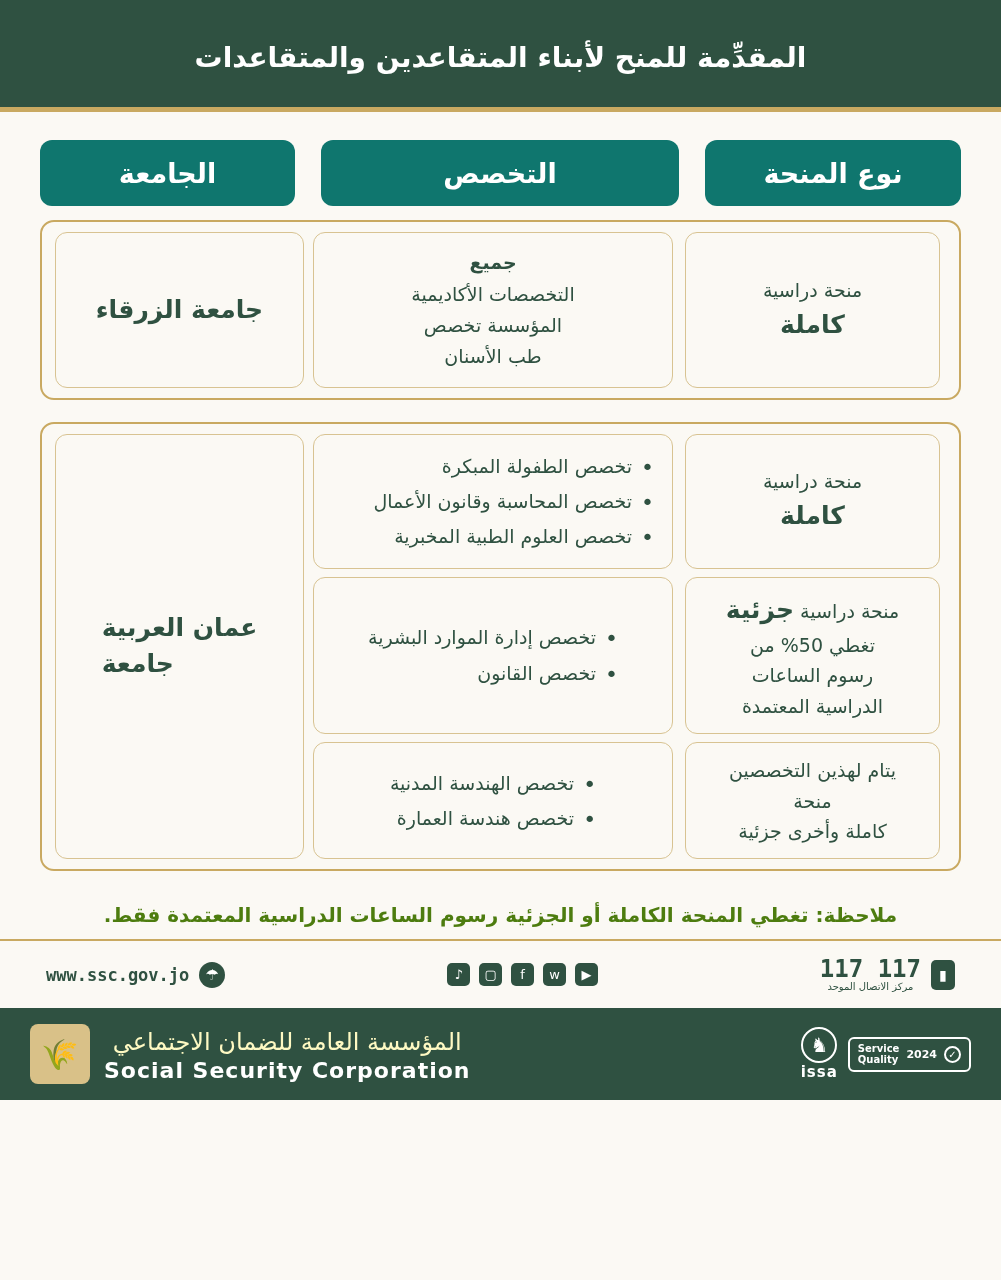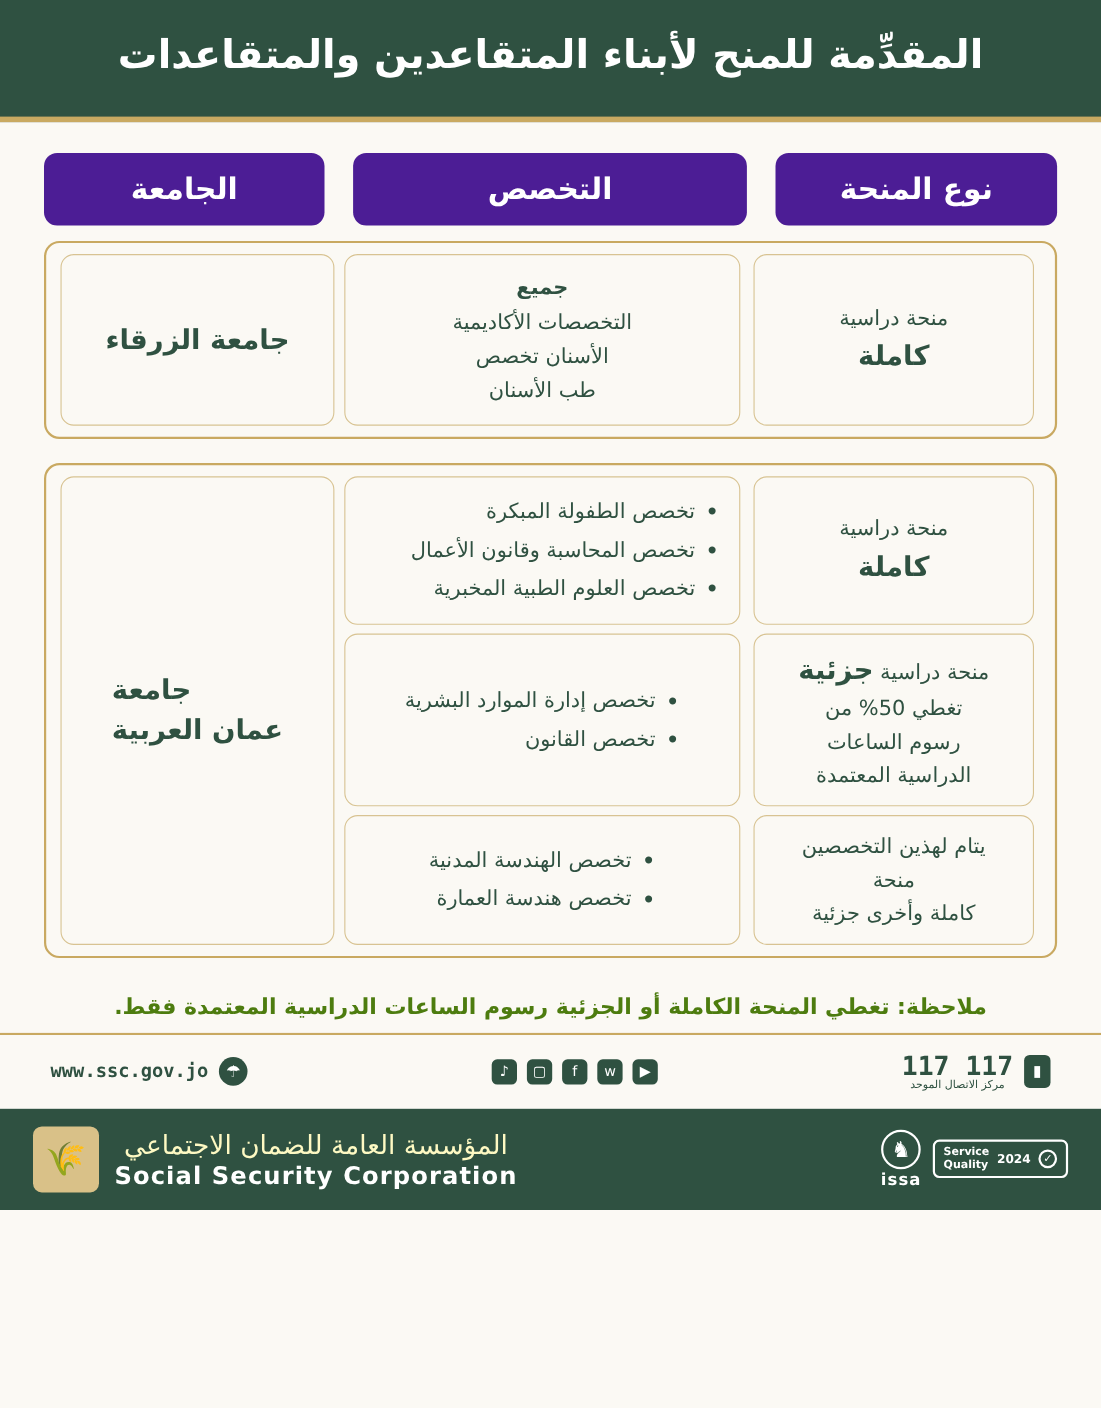--- a/index.html
+++ b/index.html
@@ -28,34 +28,35 @@
   }
   .header .title-line1 {
     color: #ffffff;
     font-size: 40px;
     font-weight: bold;
     line-height: 1.35;
     letter-spacing: 0.5px;
   }
   .header .title-line2 {
     color: #ffffff;
-    font-size: 36px;
+    font-size: 28px;
     font-weight: bold;
     line-height: 1.4;
+    margin-top: 12px;
   }
 
   
   .col-headers {
     display: flex;
     flex-direction: row-reverse;
     gap: 26px;
     padding: 28px 40px 0 40px;
   }
   .col-head {
-    background: #4c1d95;
+    background: #0f766e;
     color: #ffffff;
     font-size: 27px;
     font-weight: bold;
     border-radius: 12px;
     height: 66px;
     display: flex;
     align-items: center;
     justify-content: center;
   }
   .col-head.uni   { flex: 0 0 255px; }
@@ -271,36 +272,36 @@
 
   <div class="table-area">
 
     <div class="uni-block">
       <div class="cell-uni">جامعة الزرقاء</div>
       <div class="rows">
         <div class="row">
           <div class="cell-major centered">
             <div class="big">جميع</div>
             <div>التخصصات الأكاديمية</div>
-            <div>الأسنان تخصص</div>
+            <div>المؤسسة تخصص</div>
             <div>طب الأسنان</div>
           </div>
           <div class="cell-type">
             <div>منحة دراسية</div>
             <div class="big">كاملة</div>
           </div>
         </div>
       </div>
     </div>
 
     <div class="uni-block">
       <div class="cell-uni">
         <div>
+          <div>عمان العربية</div>
           <div>جامعة</div>
-          <div>عمان العربية</div>
         </div>
       </div>
       <div class="rows">
 
         <div class="row">
           <div class="cell-major">
             <ul class="bullets">
               <li>تخصص الطفولة المبكرة</li>
               <li>تخصص المحاسبة وقانون الأعمال</li>
               <li>تخصص العلوم الطبية المخبرية</li>

